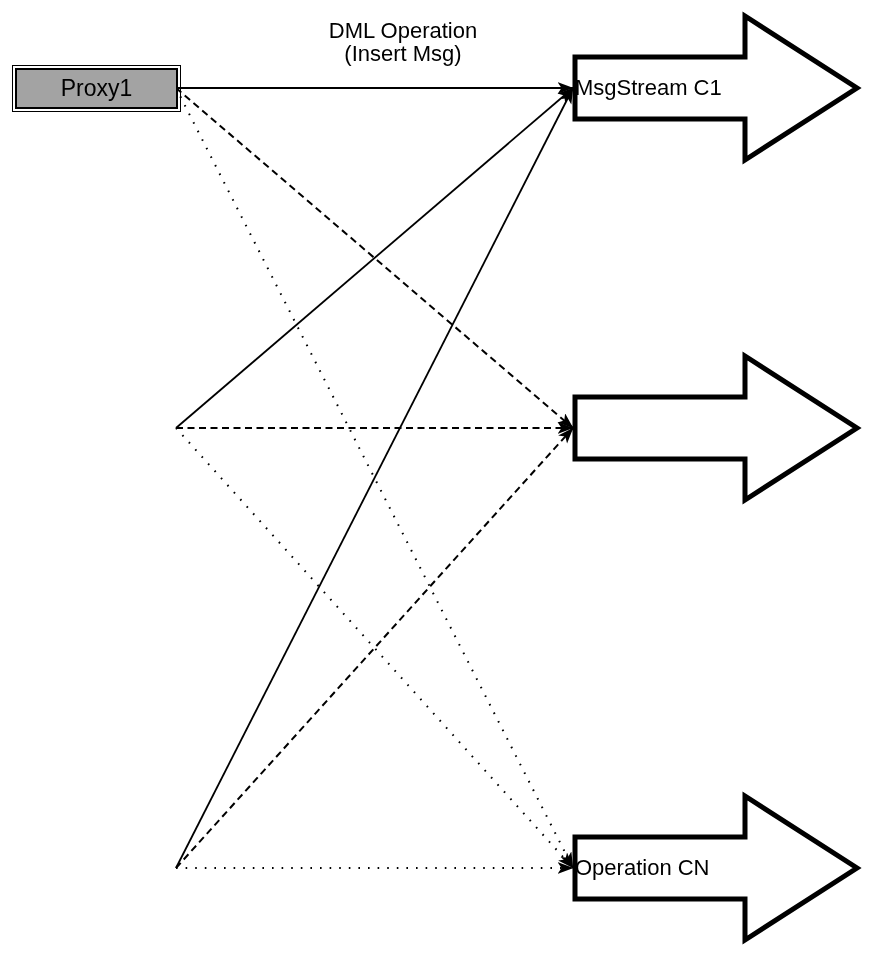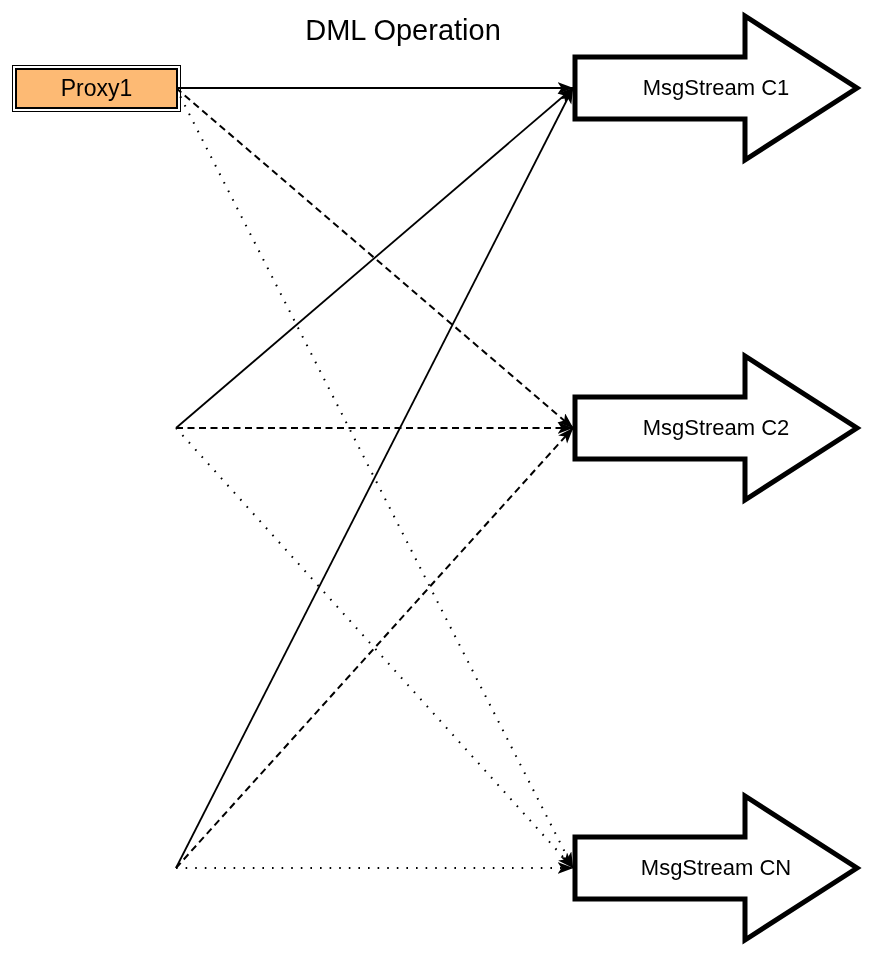--- a/index.html
+++ b/index.html
@@ -37,51 +37,51 @@
     stroke-width: 5;
     stroke-linejoin: miter;
   }
   
   .proxy-box {
     position: absolute;
     left: 15px;
     width: 163px;
     height: 41px;
     box-sizing: border-box;
-    background: #fdba74;
+    background: #a3a3a3;
     border: 2.4px solid #000000;
     outline: 1.3px solid #000000;
     outline-offset: 2px;
     display: flex;
     align-items: center;
     justify-content: center;
     font-size: 23px;
     color: #000000;
   }
   
   .stream-label {
     position: absolute;
     left: 575px;
     width: 282px;
     height: 30px;
     display: flex;
     align-items: center;
-    justify-content: center;
+    justify-content: flex-start;
     font-size: 22px;
     color: #000000;
     white-space: nowrap;
   }
   
   .annotation {
     position: absolute;
     left: 283px;
     top: 19px;
     width: 240px;
     text-align: center;
-    font-size: 29px;
+    font-size: 22px;
     line-height: 23px;
     color: #000000;
   }
 </style>
 </head>
 <body>
 
 <div id="canvas">
 
   <svg id="edge-layer" viewBox="0 0 875 956" xmlns="http://www.w3.org/2000/svg">
@@ -103,29 +103,27 @@
       </g>
     <g id="arrows-group">
         <polygon points="575,57 745,57 745,16 857,88 745,160 745,119 575,119" class="block-arrow"></polygon>
         <polygon points="575,397 745,397 745,356 857,428 745,500 745,459 575,459" class="block-arrow"></polygon>
         <polygon points="575,837 745,837 745,796 857,868 745,940 745,899 575,899" class="block-arrow"></polygon>
       </g>
   </svg>
 
   <div class="annotation">
     <div>DML Operation</div>
+    <div>(Insert Msg)</div>
   </div>
 
   <div class="proxy-box" style="top:68px">
     <span>Proxy1</span>
   </div>
 
   <div class="stream-label" style="top:73px">
     <span>MsgStream C1</span>
   </div>
-  <div class="stream-label" style="top:413px">
-    <span>MsgStream C2</span>
-  </div>
   <div class="stream-label" style="top:853px">
-    <span>MsgStream CN</span>
+    <span>Operation CN</span>
   </div>
 
 </div>
 
 </body></html>

